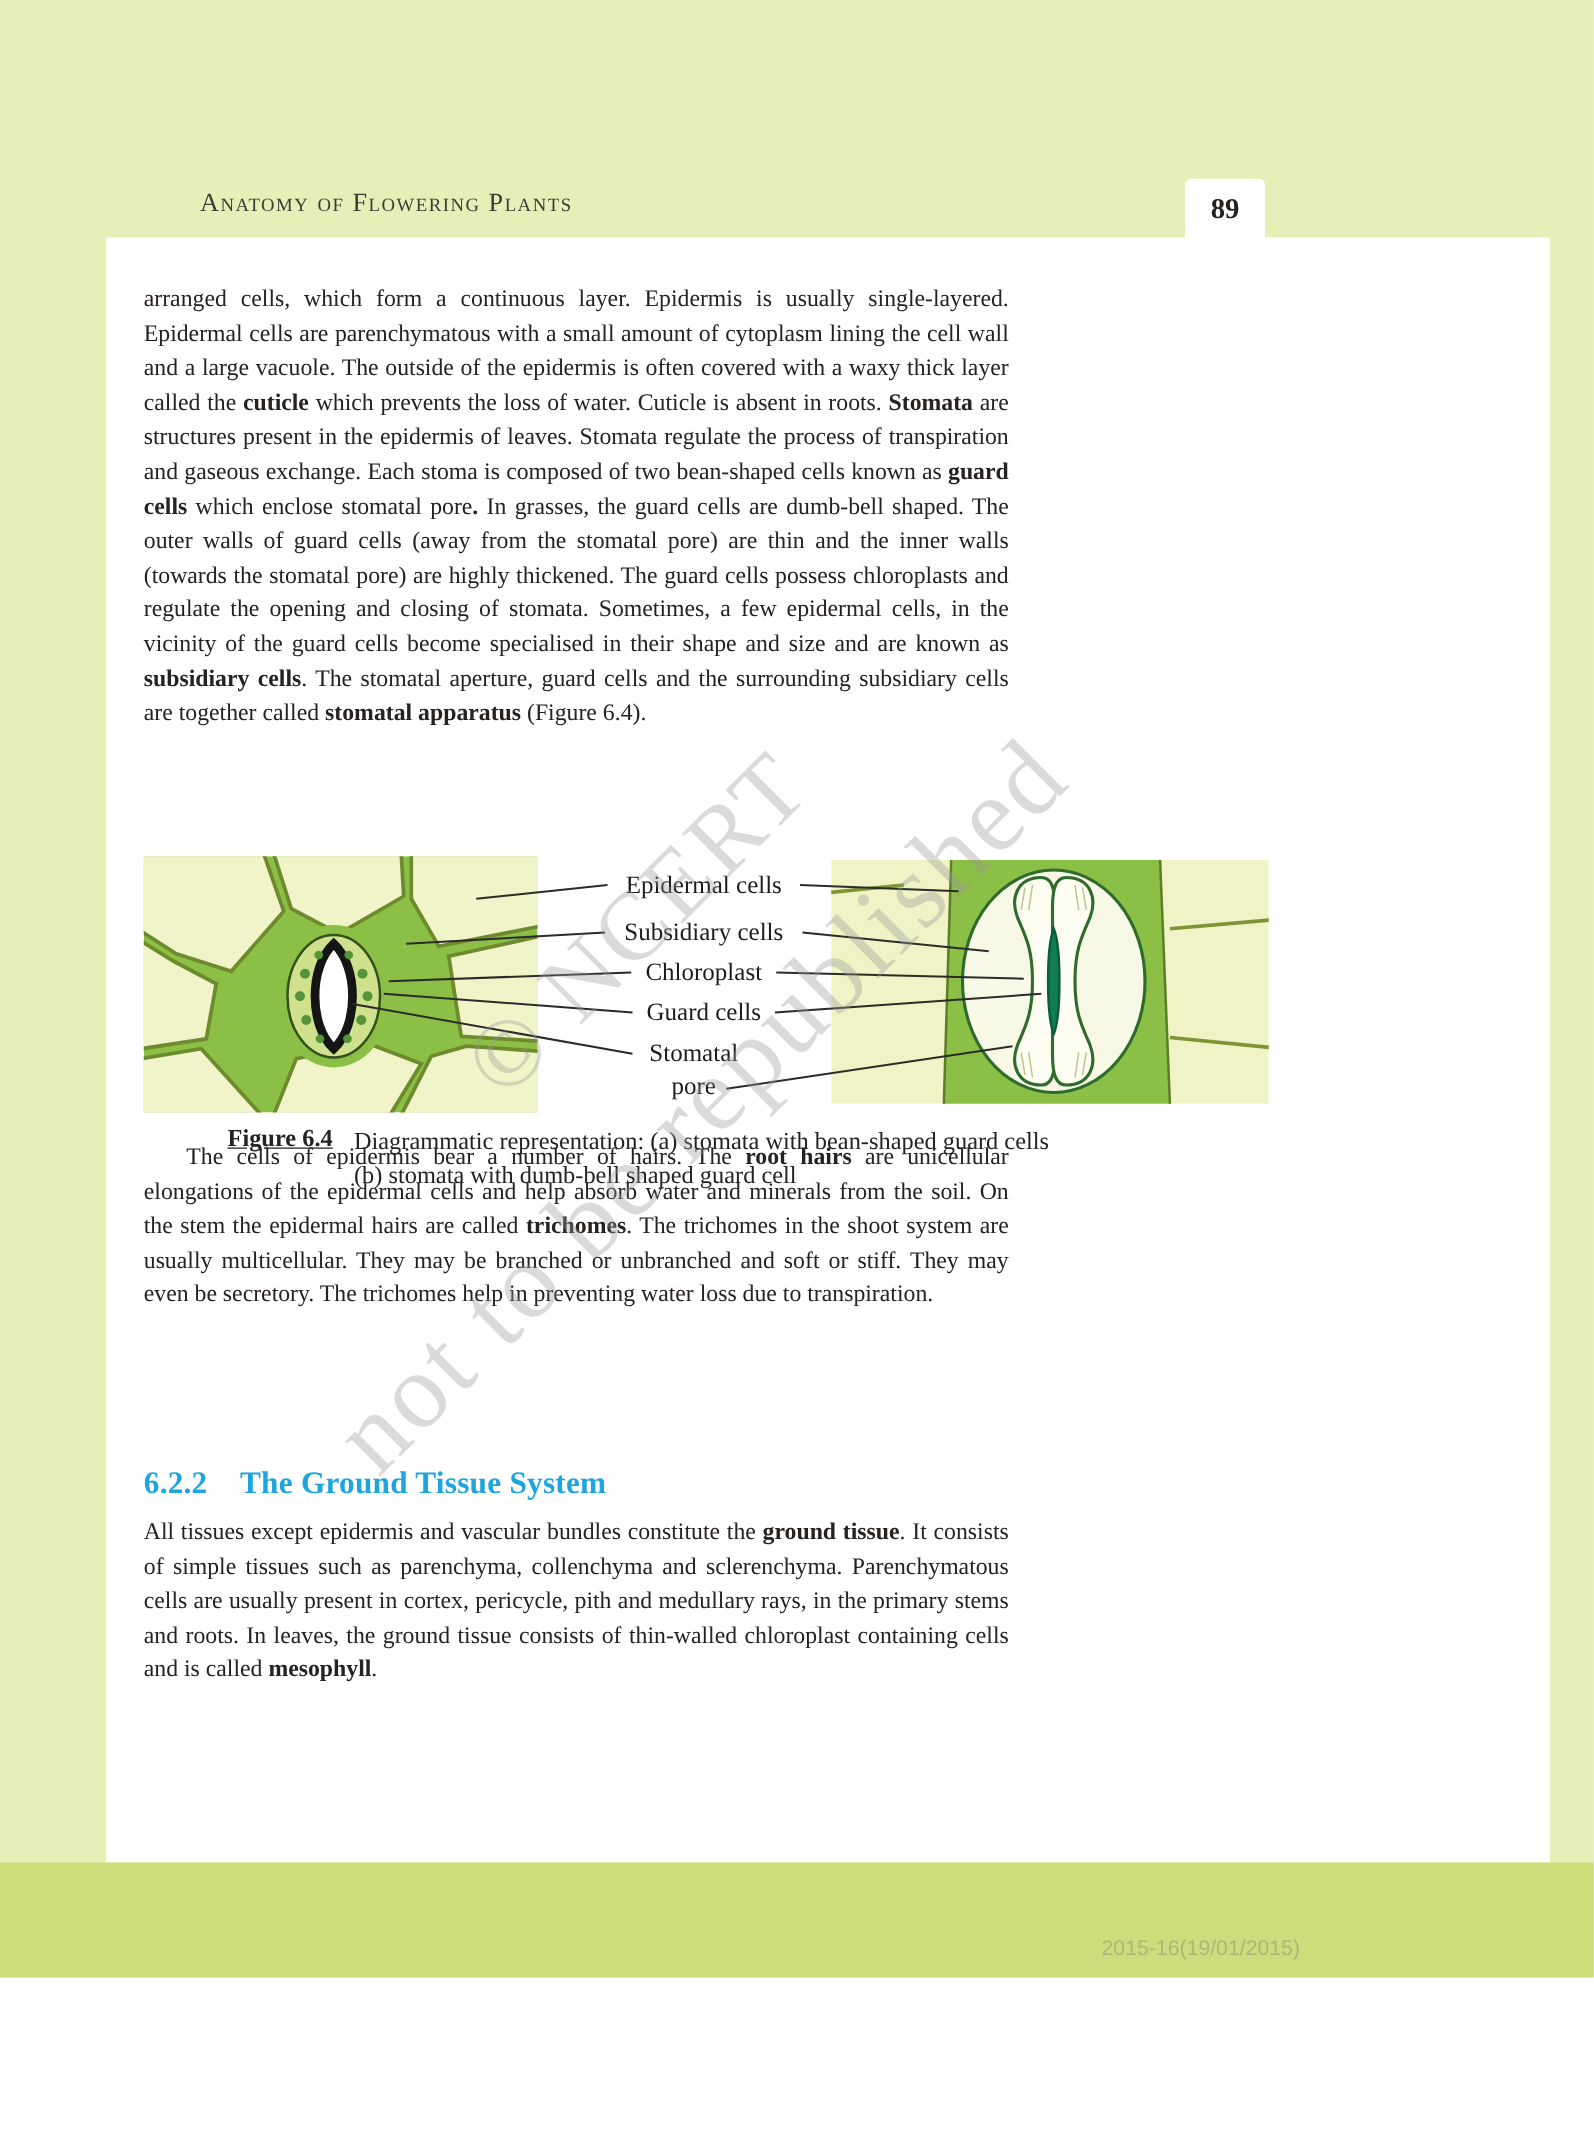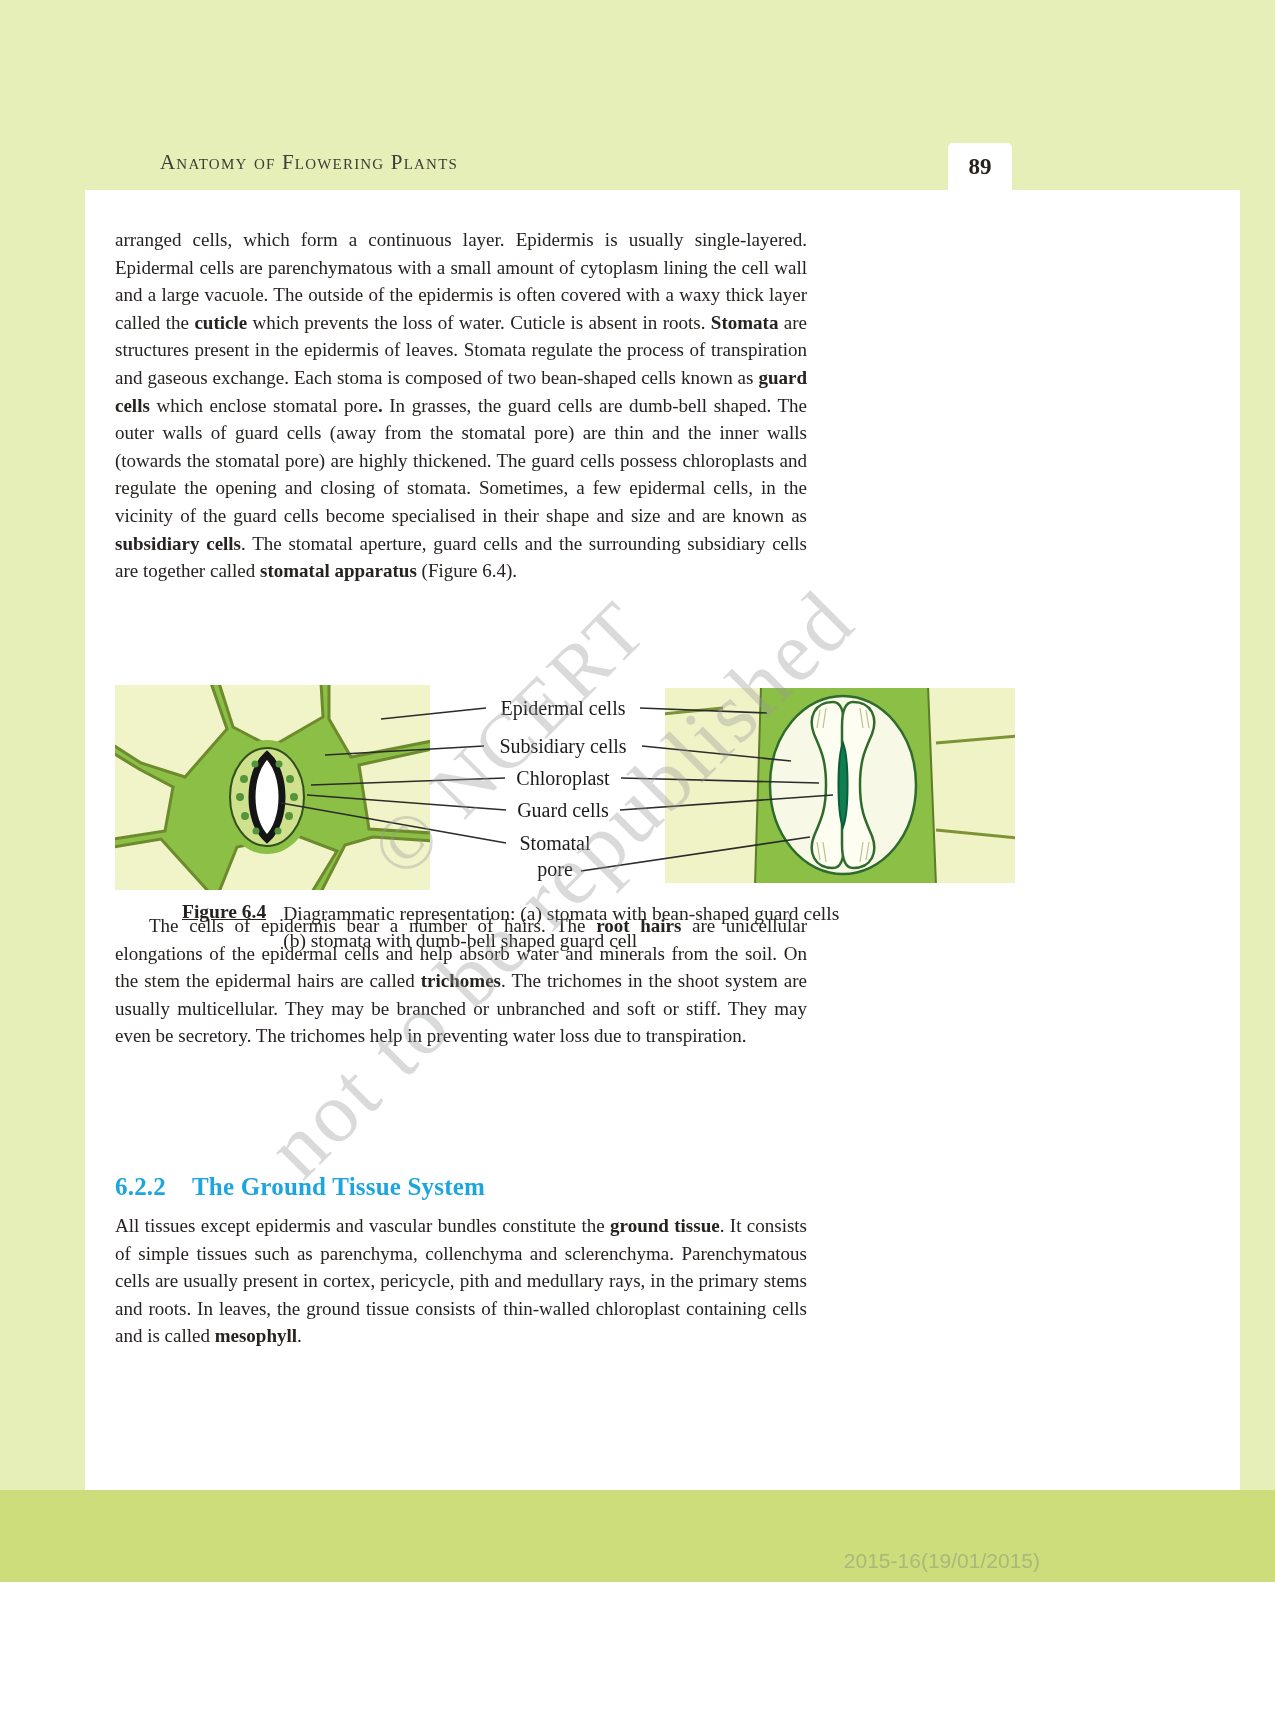--- a/index.html
+++ b/index.html
@@ -58,21 +58,21 @@
   .wm {
     position:absolute; transform-origin:0 50%; transform:rotate(-45deg);
     color:var(--watermark-gray,#9a9a9a); opacity:0.36; white-space:nowrap;
     pointer-events:none; z-index:5;
   }
   .wm1 { left:385px; top:818px; font-size:78px; letter-spacing:3px; }
   .wm2 { left:282px; top:1112px; font-size:86px; letter-spacing:3px; }
 
   .footer-date {
     position:absolute; left:790px; top:1549px; width:250px; text-align:right;
-    font-family:"Liberation Sans", sans-serif; font-size:21px; color:var(--footer-green,#aab878);
+    font-family:"Liberation Sans", sans-serif; font-size:17px; color:var(--footer-green,#aab878);
   }
 </style>
 </head>
 <body>
 
 <div class="page">
 
   <div class="sheet"></div>
   <div class="band-bottom"></div>
 

